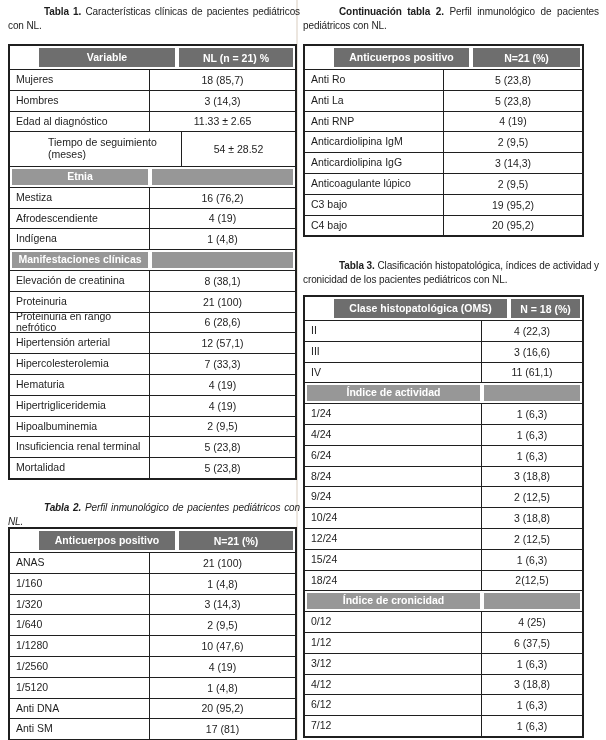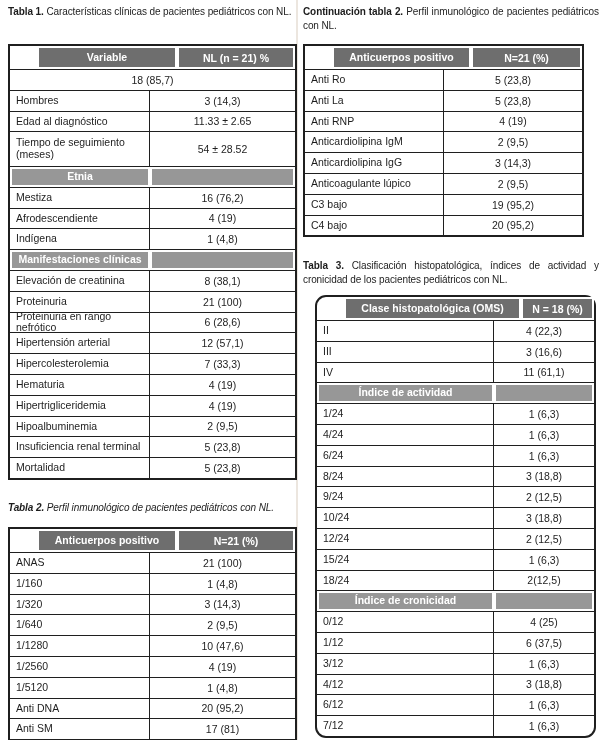--- a/index.html
+++ b/index.html
@@ -11,35 +11,35 @@
   #page{position:relative;width:606px;height:740px;background:#ffffff;}
 
   
   .col-sep{position:absolute;left:296px;top:0;width:2px;height:740px;background:#ece6df;}
 
   
   .cap{
     position:absolute;font-size:10px;line-height:14px;letter-spacing:-0.1px;
     color:#1d1d1d;text-align:justify;
   }
-  .cap .capb{font-weight:bold;}
+  .cap .capb{font-weight:bold;margin-left:36px;}
 
   
   .tbl{
     position:absolute;border:2px solid #1f1f1f;background:#ffffff;
     display:flex;flex-direction:column;
   }
   .t-left{--c1:140px;width:285px;}
   .t-2c{--c1:139px;width:277px;}
   .t-3{--c1:177px;width:277px;}
 
   .tr{display:flex;box-sizing:border-box;height:20.8px;flex:0 0 auto;}
   .tr + .tr{border-top:1px solid #1f1f1f;}
   .tr.th{height:23px;margin-left:27px;}
-  .tr.tall{height:34.6px;}
+  .tr.tall{height:34.6px;padding-left:32px;}
 
   .td{
     box-sizing:border-box;display:flex;align-items:center;
     font-size:10.5px;color:#1d1d1d;overflow:hidden;
   }
   .tdl{width:var(--c1);padding:1px 4px 1px 6px;line-height:1.12;}
   .tdr{flex:1;justify-content:center;text-align:center;padding:1px 2px;}
   .tr.data .tdl, .tr.tall .tdl{border-right:1px solid #1f1f1f;}
 
   .tr.th .td{
@@ -61,20 +61,21 @@
   <div class="cap" style="left:8px;top:5px;width:292px;">
     <span class="capb">Tabla 1.</span><span> Características clínicas de pacientes pediátricos con NL.</span>
   </div>
 
   <div class="tbl t-left" style="left:8px;top:44px;">
     <div class="tr th">
       <div class="td tdl">Variable</div>
       <div class="td tdr">NL (n = 21) %</div>
     </div>
   <div class="tr data">
+        <div class="td tdl">Mujeres</div>
         <div class="td tdr">18 (85,7)</div>
       </div>
       <div class="tr data">
         <div class="td tdl">Hombres</div>
         <div class="td tdr">3 (14,3)</div>
       </div>
       <div class="tr data">
         <div class="td tdl">Edad al diagnóstico</div>
         <div class="td tdr">11.33 ± 2.65</div>
       </div>
@@ -231,21 +232,21 @@
       <div class="tr data">
         <div class="td tdl">C4 bajo</div>
         <div class="td tdr">20 (95,2)</div>
       </div>
     </div>
 
   <div class="cap" style="left:303px;top:259px;width:296px;">
     <span class="capb">Tabla 3.</span><span> Clasificación histopatológica, índices de actividad y cronicidad de los pacientes pediátricos con NL.</span>
   </div>
 
-  <div class="tbl t-3" style="left:315px;top:295px;border-radius:11px;">
+  <div class="tbl t-3" style="left:303px;top:295px;">
     <div class="tr th">
       <div class="td tdl">Clase histopatológica (OMS)</div>
       <div class="td tdr">N = 18 (%)</div>
     </div>
   <div class="tr data">
         <div class="td tdl">II</div>
         <div class="td tdr">4 (22,3)</div>
       </div>
       <div class="tr data">
         <div class="td tdl">III</div>

